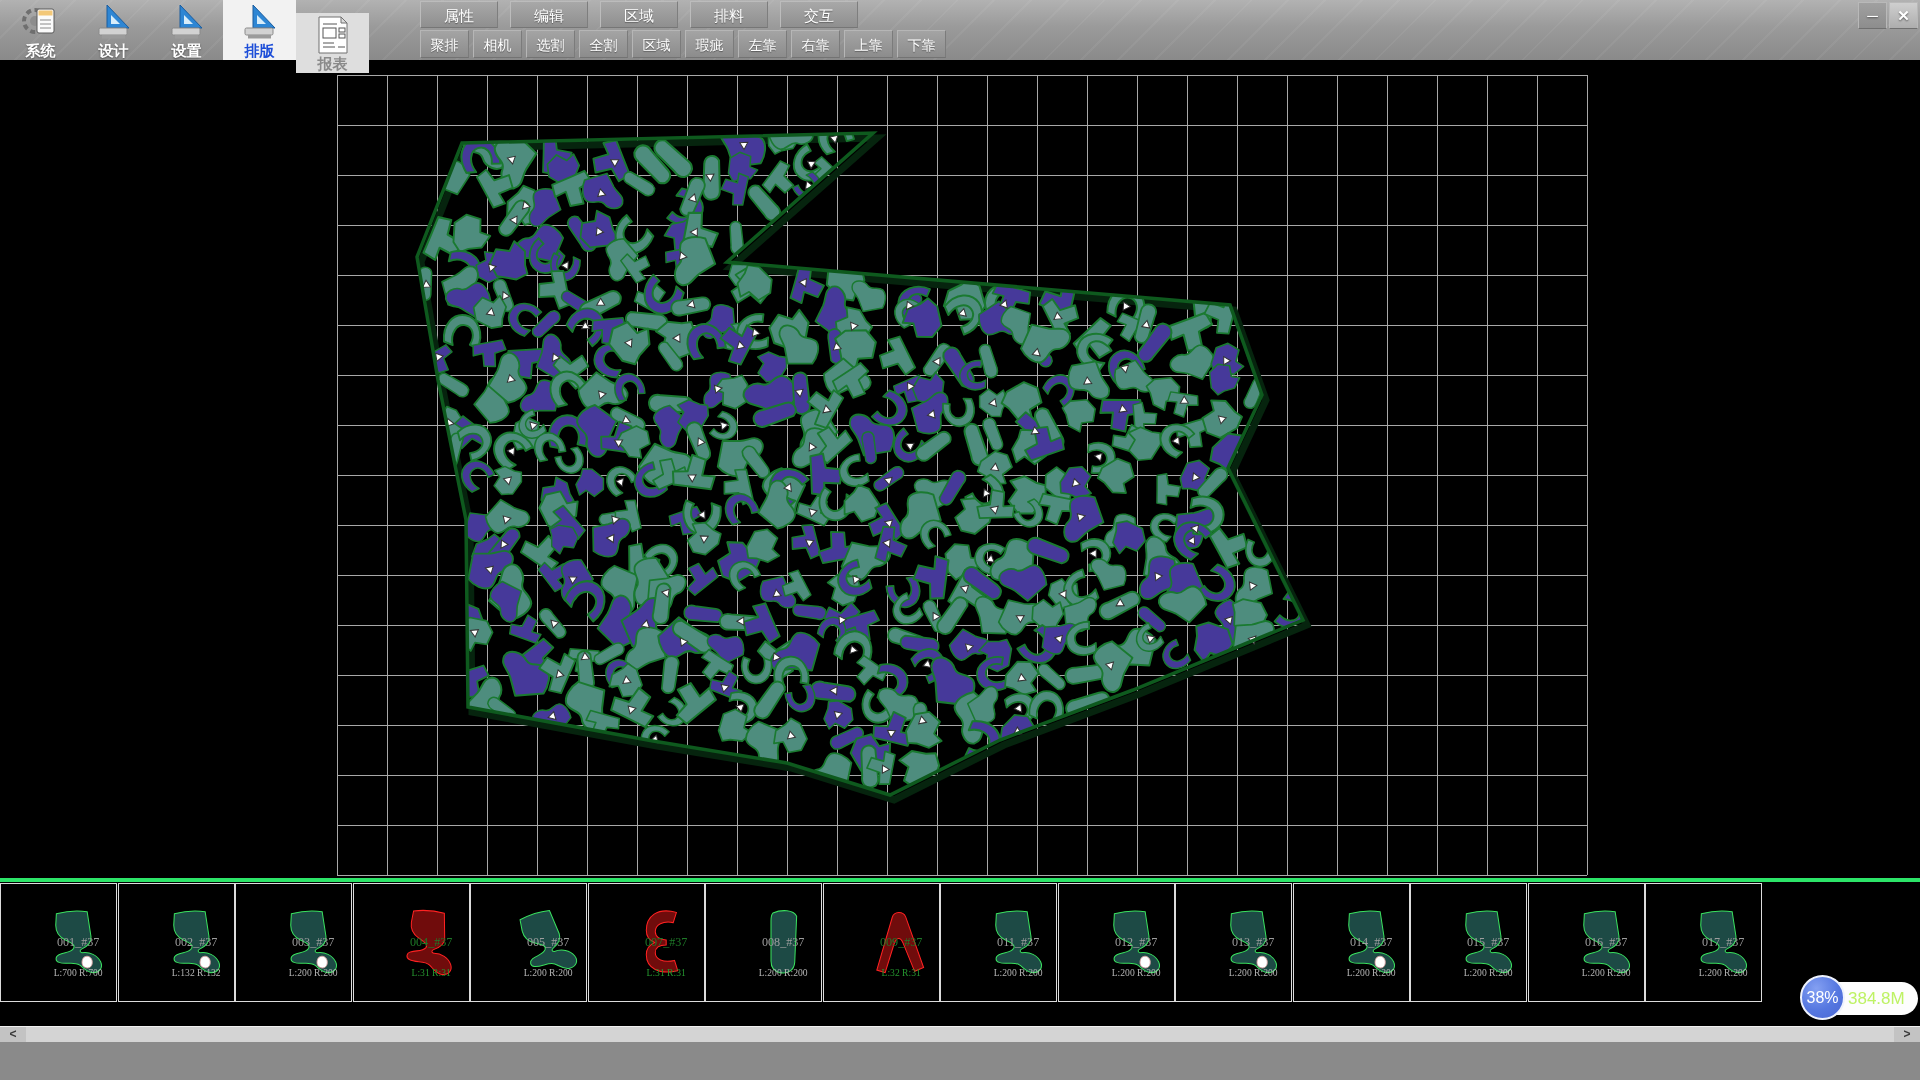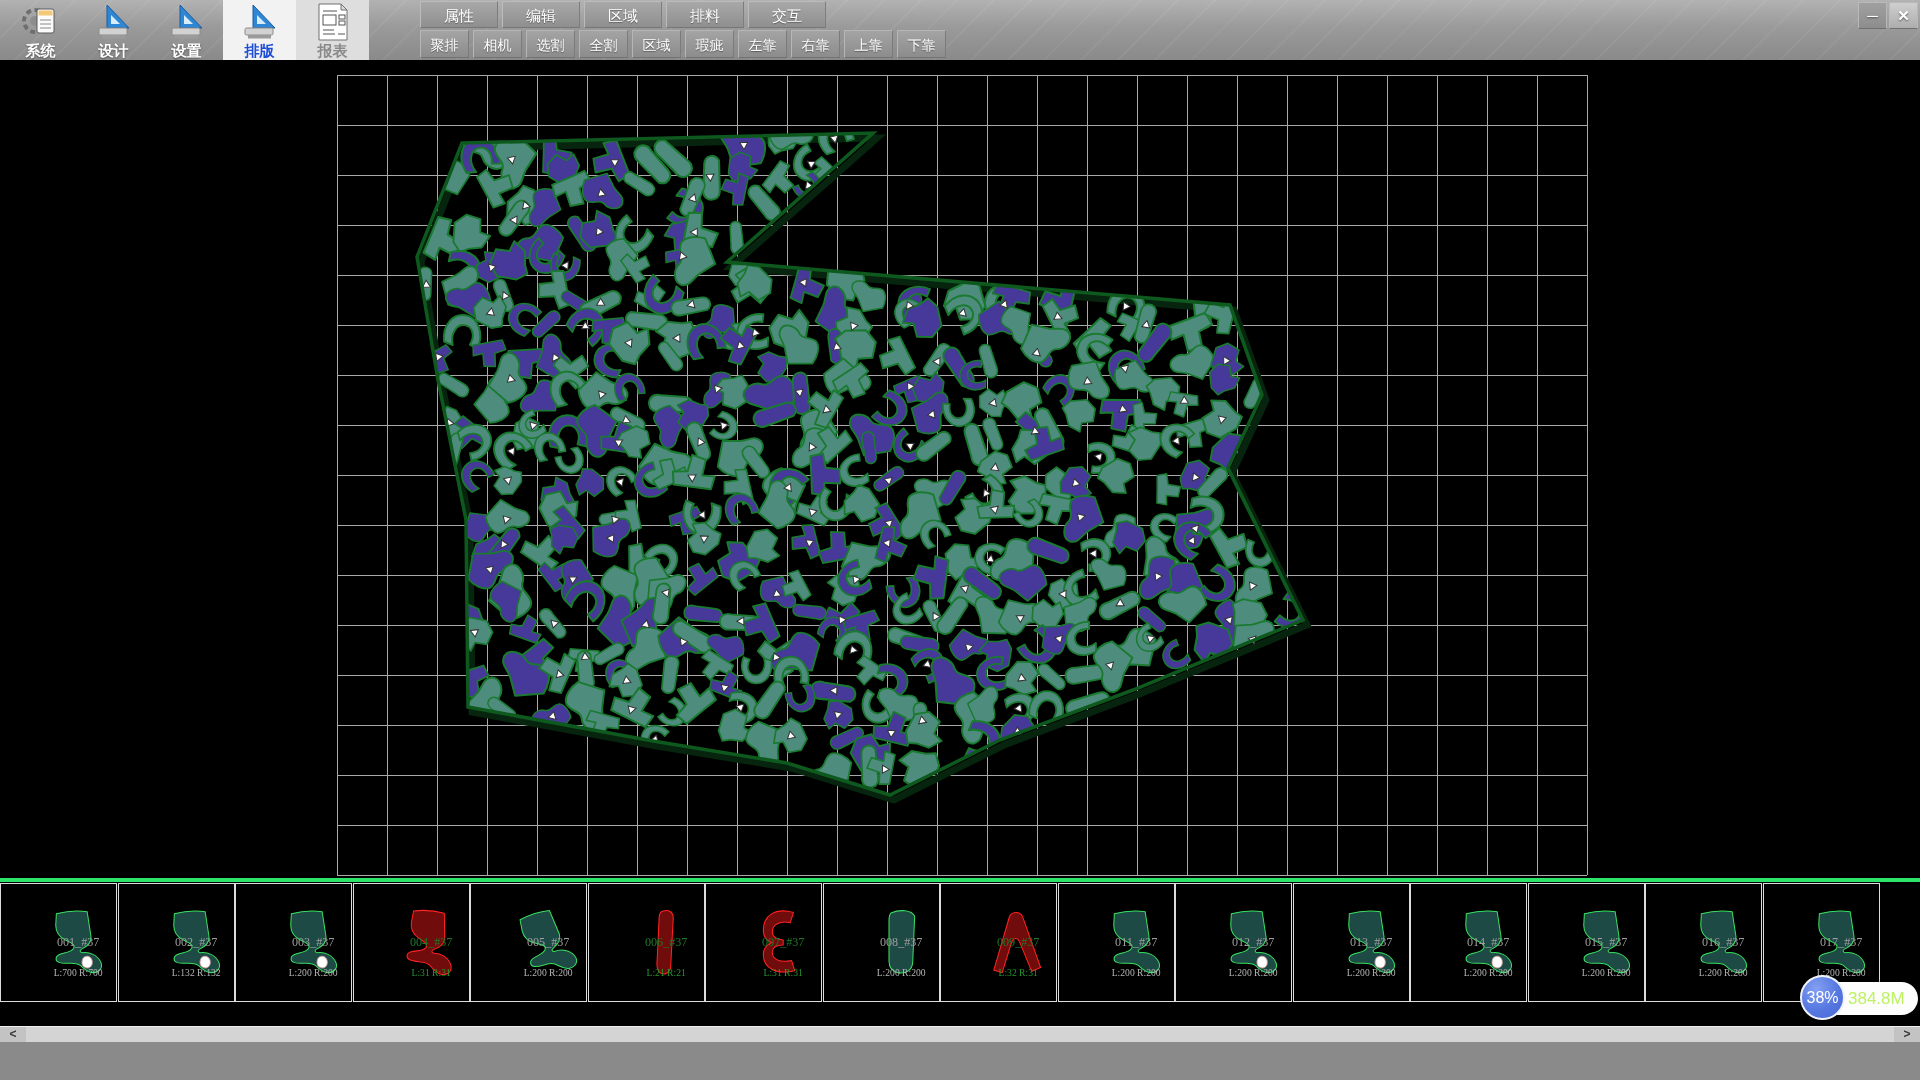--- a/index.html
+++ b/index.html
@@ -21,23 +21,23 @@
   .launcher{position:absolute;left:4px;top:0;height:60px;display:flex;z-index:6;font-weight:bold;}
   .launch-btn{
     width:73px;height:60px;text-align:center;color:#fff;cursor:default;
     display:flex;flex-direction:column;align-items:center;justify-content:flex-start;
   }
   .launch-btn .licon{width:42px;height:40px;margin-top:2px;}
   .launch-btn .licon svg{width:42px;height:40px;}
   .launch-btn .llabel{font-size:15px;line-height:17px;text-shadow:0 1px 2px rgba(0,0,0,.45);}
   .launch-btn.active{background:#f2f2f2;}
   .launch-btn.active .llabel{color:#1d4ed8;text-shadow:none;}
-  .launch-btn.light{background:#dedede;}
+  .launch-btn.light{background:#dedede;margin-top:13px;}
   .launch-btn.light .llabel{color:#8a8a8a;text-shadow:none;}
-  .menu-tabs{position:absolute;left:420px;top:1px;height:24px;display:flex;gap:4px;z-index:6;}
+  .menu-tabs{position:absolute;left:420px;top:1px;height:24px;display:flex;gap:12px;z-index:6;}
   .menu-tab{
     width:78px;height:27px;line-height:27px;text-align:center;color:#fff;font-size:15px;
     background:linear-gradient(#a8a8a8,#8f8f8f);
     border:1px solid #bcbcbc;border-bottom-color:#767676;border-right-color:#7e7e7e;
     box-sizing:border-box;text-shadow:0 1px 1px rgba(0,0,0,.4);
   }
   .tool-row{position:absolute;left:420px;top:30px;height:29px;display:flex;gap:4px;z-index:6;}
   .tool-btn{
     width:49px;height:28px;line-height:28px;text-align:center;color:#fff;font-size:14px;
     background:linear-gradient(#a4a4a4,#8c8c8c);
@@ -802,27 +802,20 @@
       </div>
       <div class="cell">
         <svg viewBox="0 0 117 118">
           <path d="M24,14 C40,10 58,9 72,11 L78,50 C79,60 72,65 64,69 C60,71 60,74 64,75 C76,73 88,79 93,89 C97,98 92,106 81,106 C72,106 67,99 60,94 C52,88 38,94 28,90 C22,88 22,81 28,78 C37,74 47,75 51,68 C54,62 46,59 38,55 C28,50 23,42 23,32 Z" fill="#1d4a45" stroke="#3ae05f" stroke-width="1.6" transform="rotate(-14 58 59)"></path>
           <text x="58" y="65" text-anchor="middle" fill="#9e9e9e" font-size="19" font-family="&quot;Liberation Serif&quot;,serif">005_#37</text>
           <text x="58" y="111" text-anchor="middle" fill="#b5b5b5" font-size="15" font-family="&quot;Liberation Serif&quot;,serif">L:200 R:200</text>
         </svg>
       </div>
       <div class="cell">
         <svg viewBox="0 0 117 118">
-          <path d="M53,10 C63,7 69,12 69,21 L65,97 C64,108 53,111 47,105 C43,100 43,93 44,85 L47,21 C47,14 49,11 53,10 Z" fill="#700c0c" stroke="#ff2222" stroke-width="1.6"></path>
-          <text x="58" y="65" text-anchor="middle" fill="#1e7a28" font-size="19" font-family="&quot;Liberation Serif&quot;,serif">006_#37</text>
-          <text x="58" y="111" text-anchor="middle" fill="#25962f" font-size="15" font-family="&quot;Liberation Serif&quot;,serif">L:21 R:21</text>
-        </svg>
-      </div>
-      <div class="cell">
-        <svg viewBox="0 0 117 118">
           <path d="M74,12 C44,4 27,18 27,40 C27,50 32,56 40,59 C31,63 27,70 27,78 C27,98 46,110 76,103 L71,87 C53,91 41,85 41,75 C41,67 48,63 58,63 L58,55 C48,55 41,50 41,42 C41,31 53,25 69,28 Z" fill="#700c0c" stroke="#ff2222" stroke-width="1.6"></path>
           <text x="58" y="65" text-anchor="middle" fill="#1e7a28" font-size="19" font-family="&quot;Liberation Serif&quot;,serif">007_#37</text>
           <text x="58" y="111" text-anchor="middle" fill="#25962f" font-size="15" font-family="&quot;Liberation Serif&quot;,serif">L:31 R:31</text>
         </svg>
       </div>
       <div class="cell">
         <svg viewBox="0 0 117 118">
           <path d="M42,13 C56,7 74,8 79,18 L76,90 C75,103 65,108 53,106 C43,104 39,98 39,88 L39,25 C39,17 40,15 42,13 Z" fill="#1d4a45" stroke="#3ae05f" stroke-width="1.6"></path>
           <text x="58" y="65" text-anchor="middle" fill="#9e9e9e" font-size="19" font-family="&quot;Liberation Serif&quot;,serif">008_#37</text>
           <text x="58" y="111" text-anchor="middle" fill="#b5b5b5" font-size="15" font-family="&quot;Liberation Serif&quot;,serif">L:200 R:200</text>

